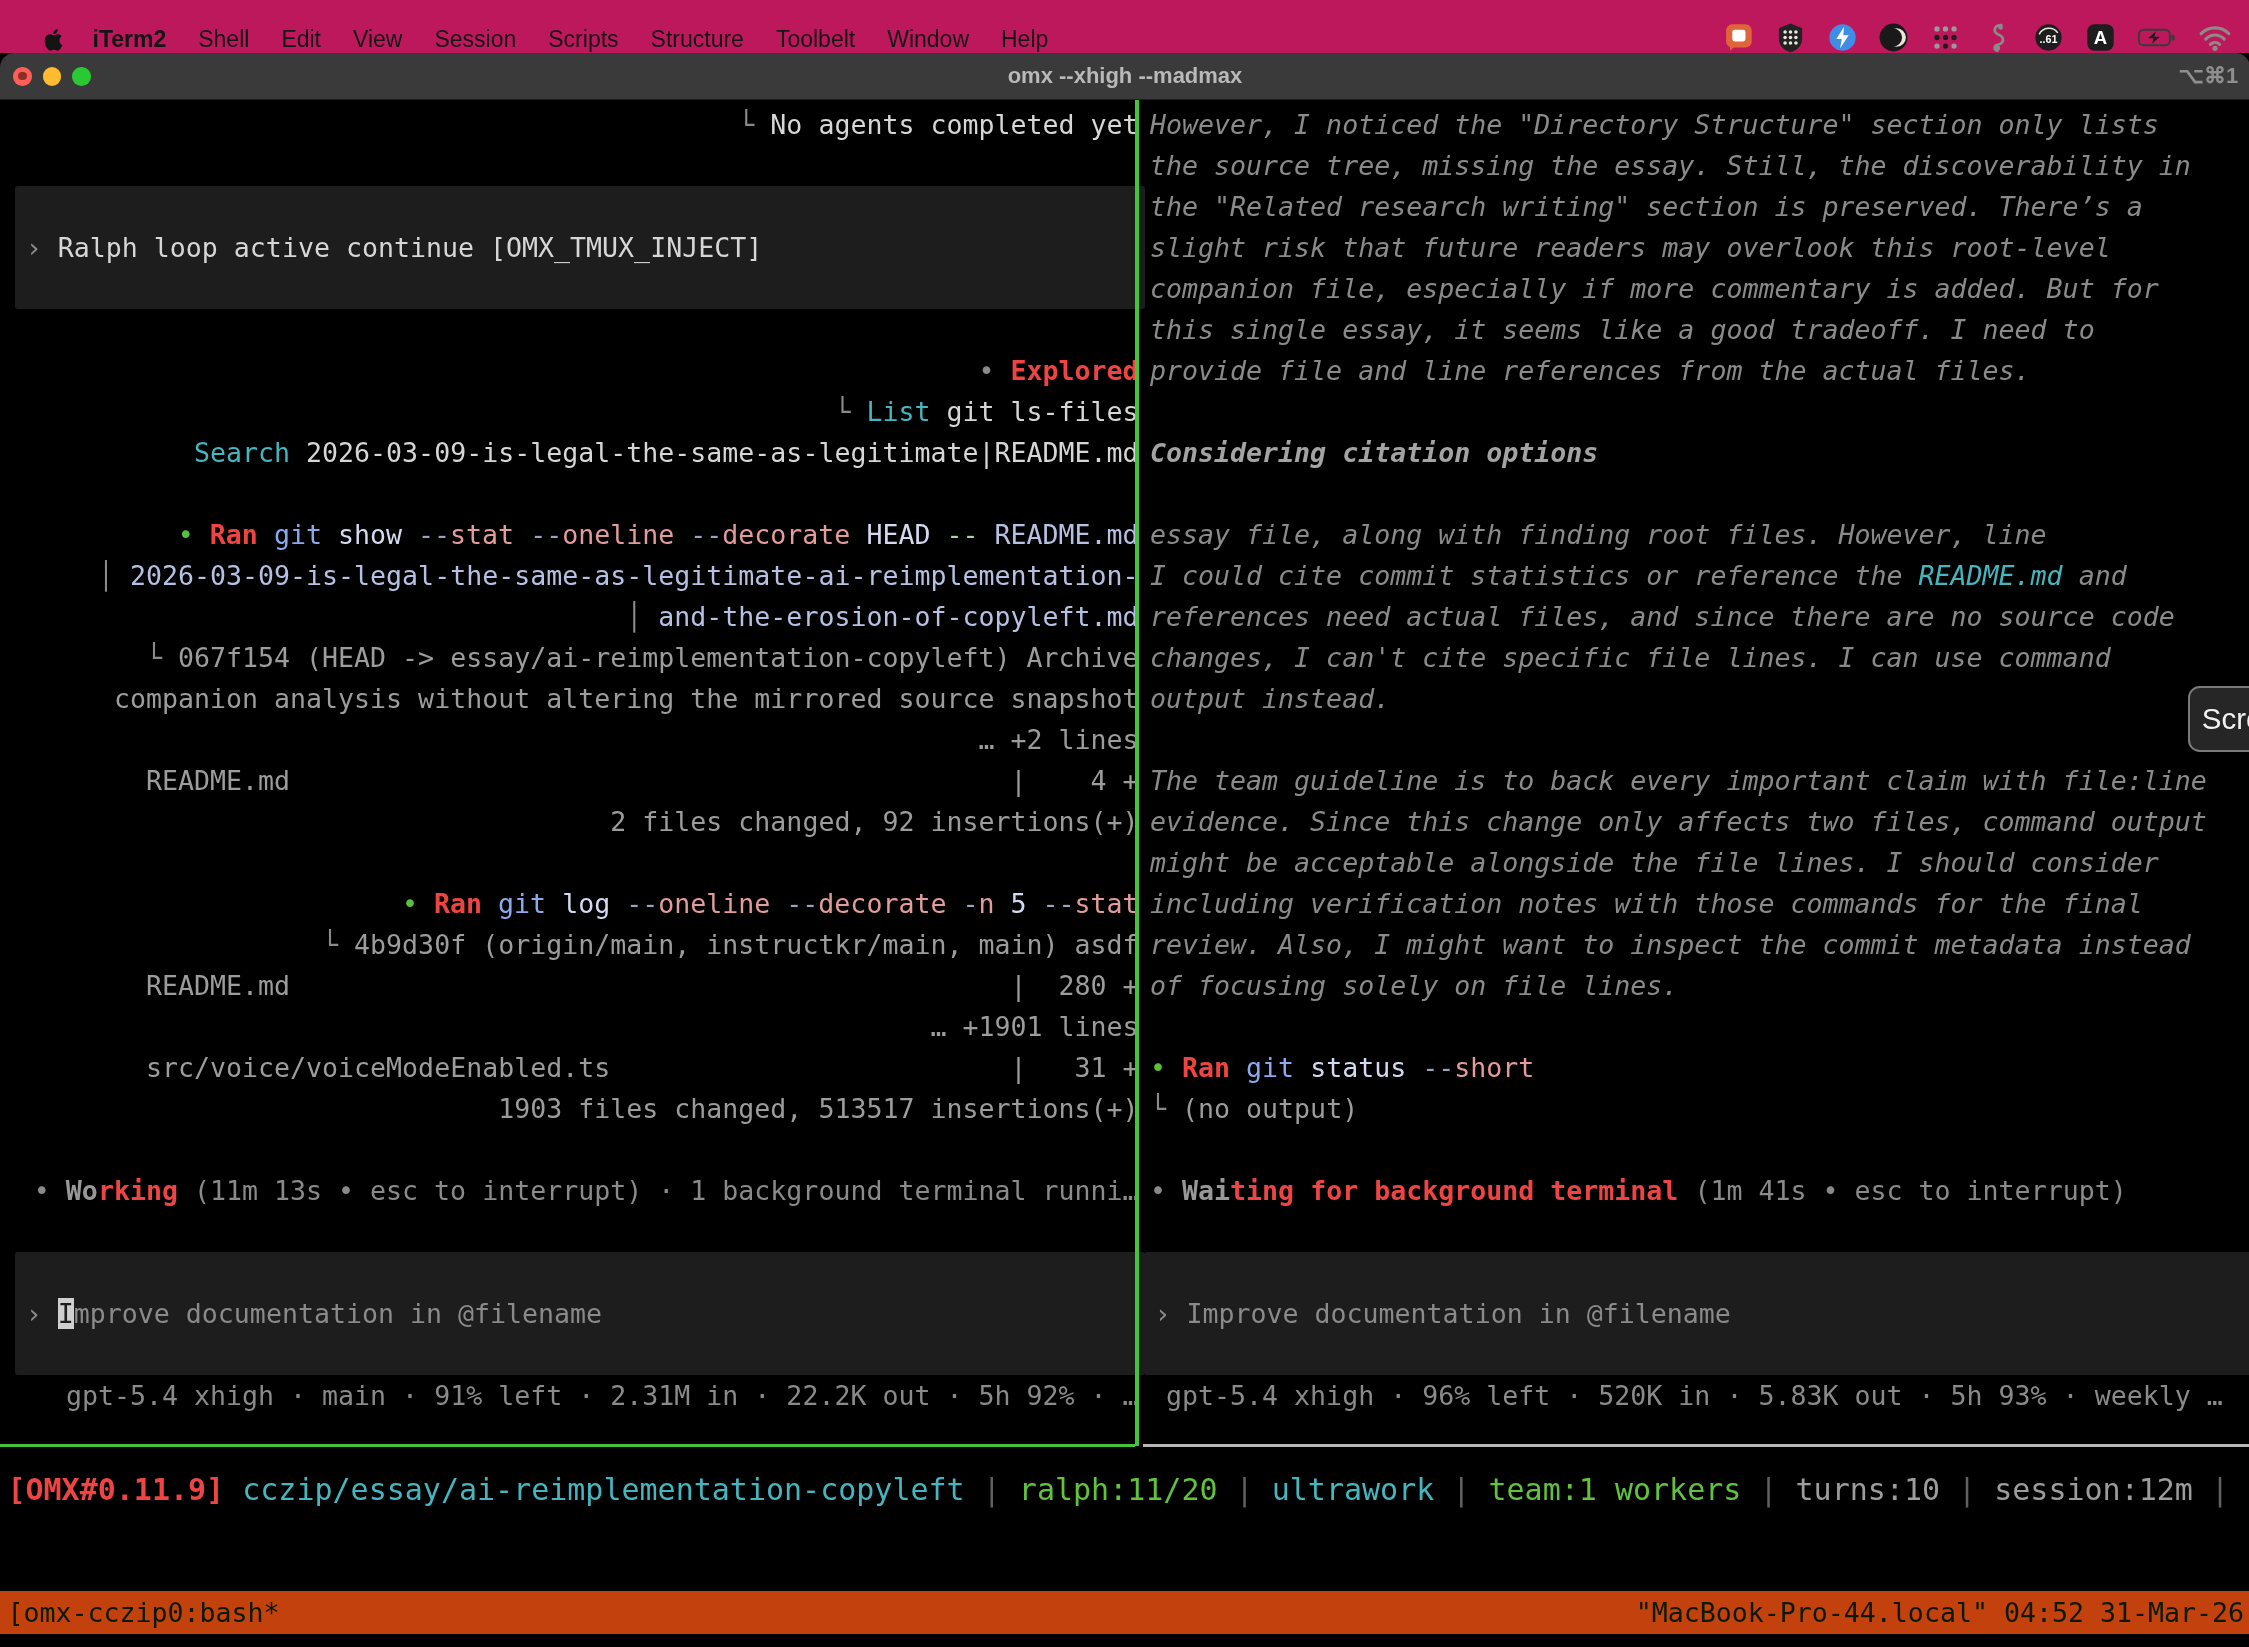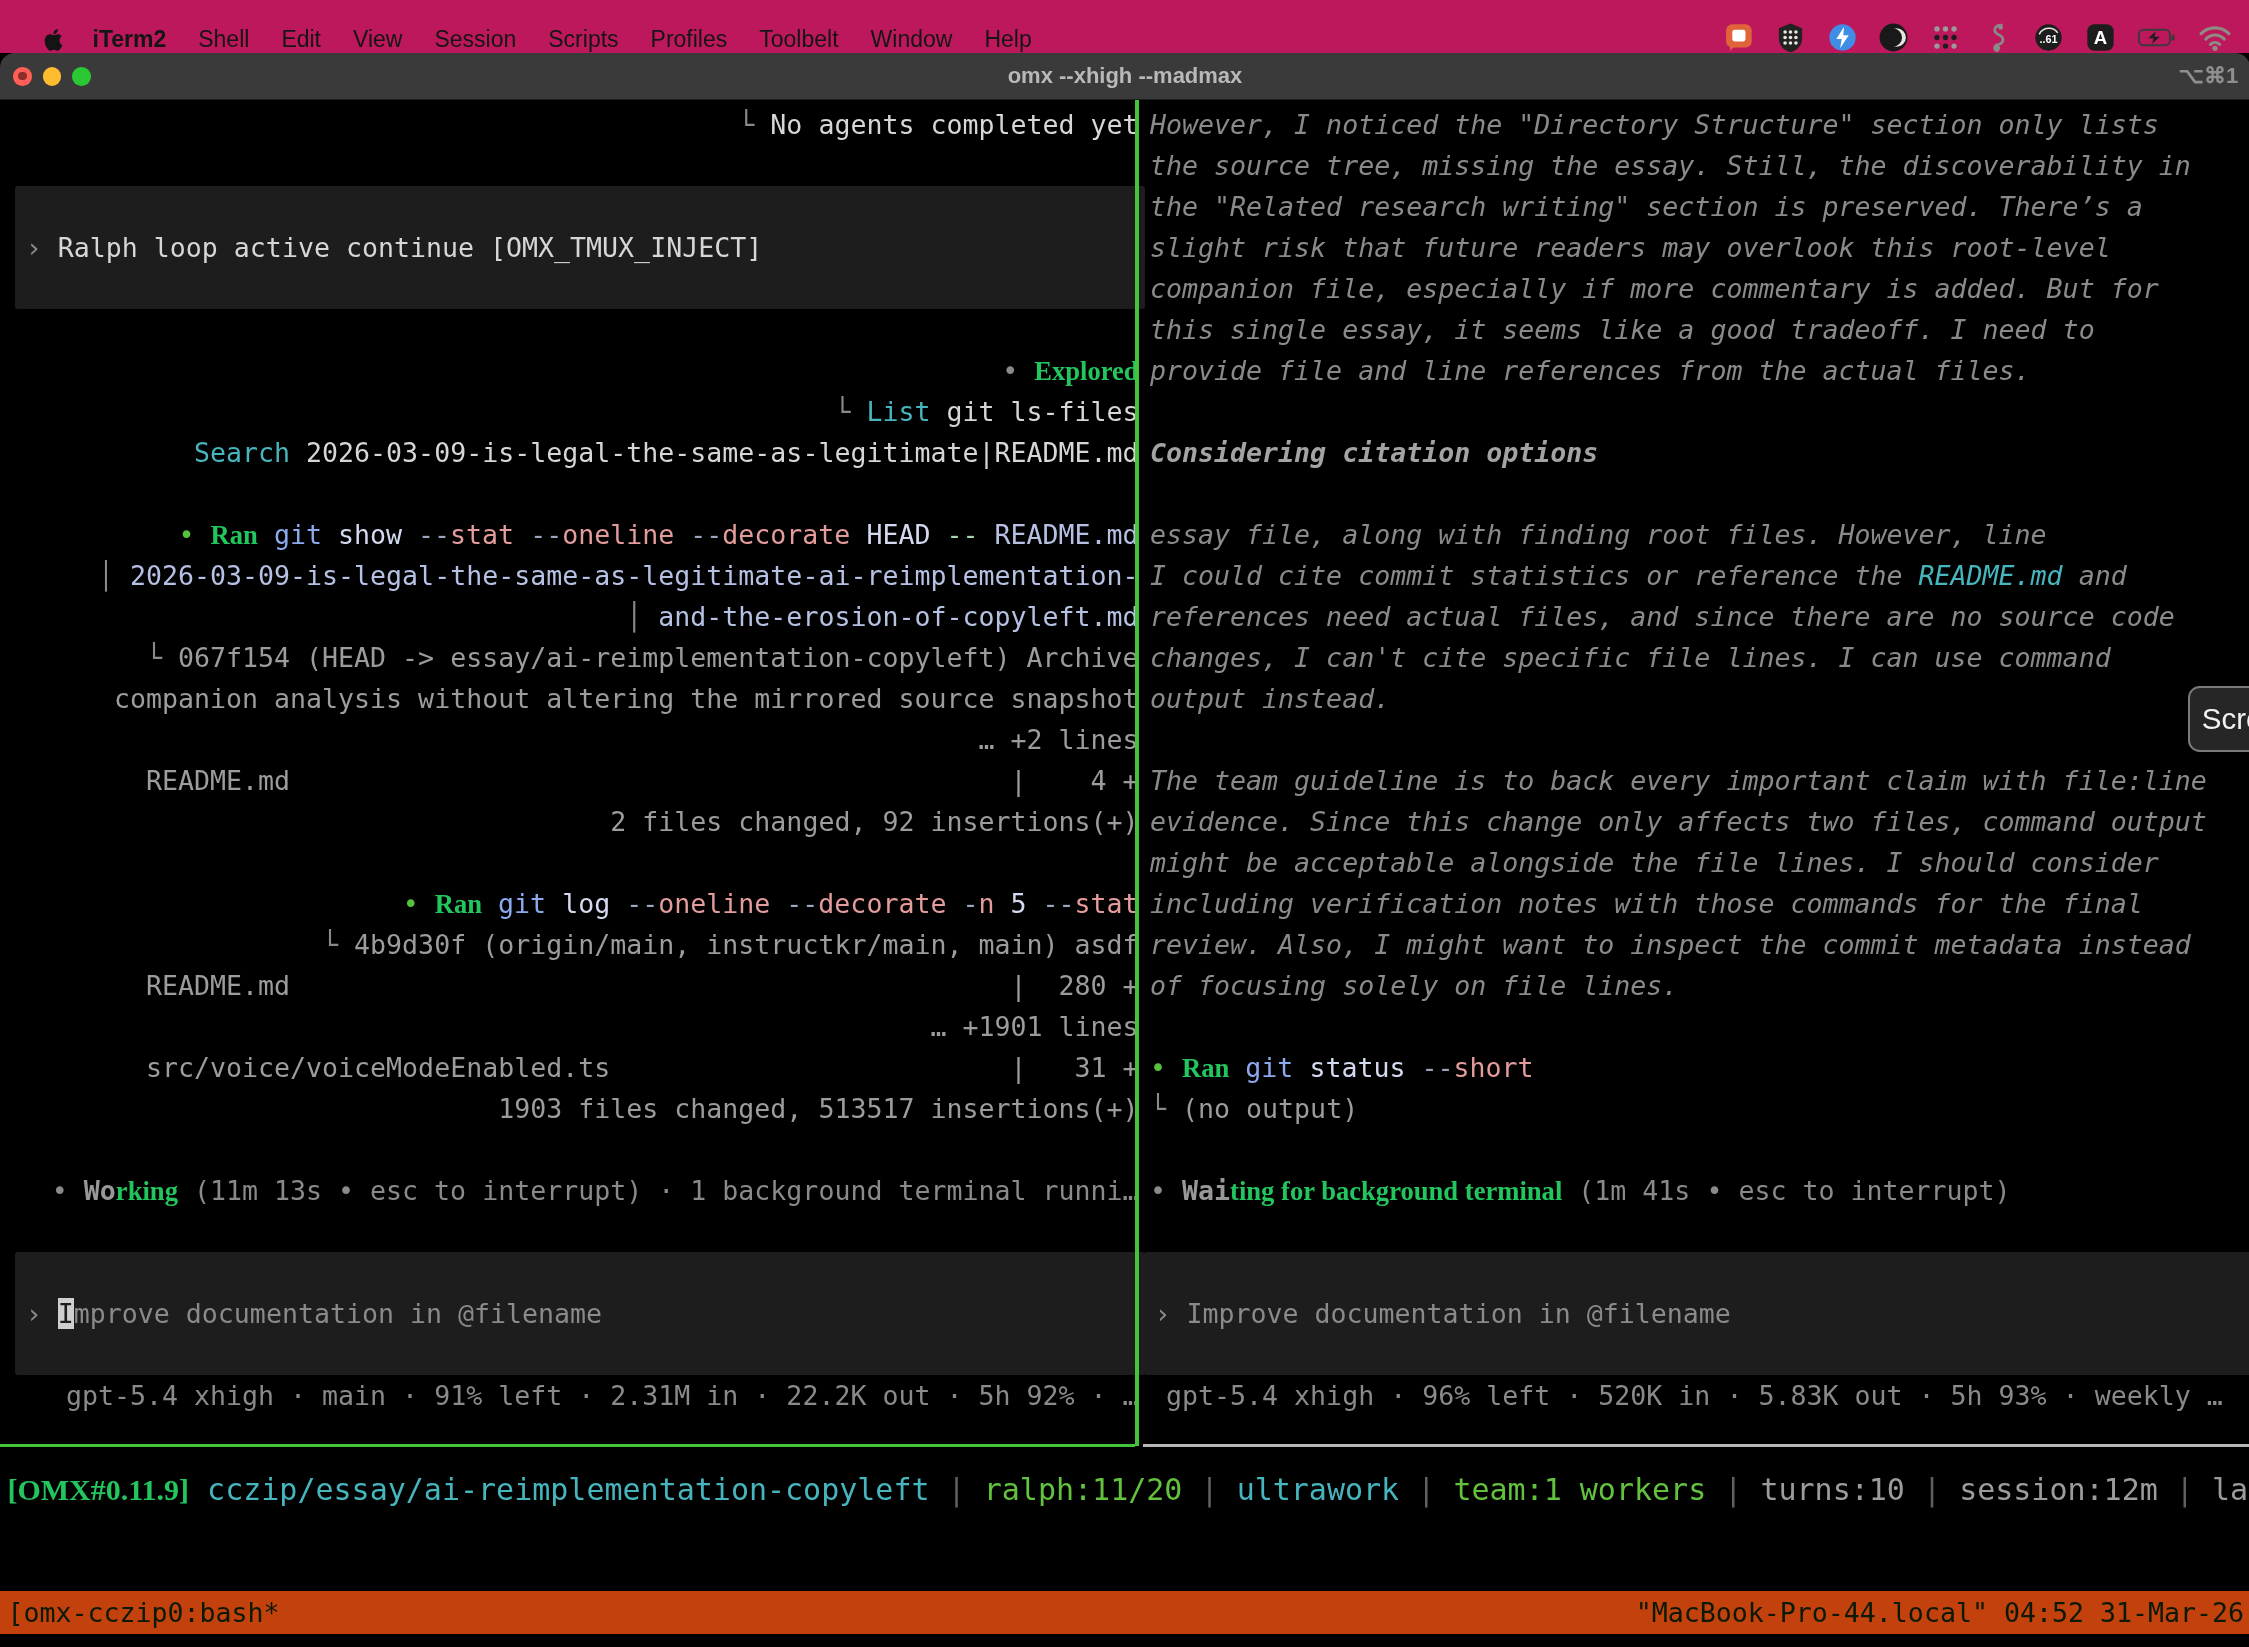--- a/index.html
+++ b/index.html
@@ -33,21 +33,21 @@
   #pane-left  { left:8px;     width:1135px; padding-left:13.3px; padding-right:4.4px;text-align:right; }
   #pane-right { left:1139px; width:1111px; padding-left:11px; padding-right:3px; }
   .v-divider { position:absolute; left:1135px; top:47px; width:3.7px; height:1346px; background:#43c43c; }
 
   .term-line { height:41px; line-height:41px; white-space:pre; overflow:hidden; }
   .input-box { height:123px; margin:0 -5.9px; background:#1d1d1d; border-radius:3px;
                display:flex; align-items:center; padding:0 10.3px; }
 
   
   .s-w   { color:#d6d6d6; }
-  .s-wb  { color:#22c55e; font-weight:bold;font-family:Liberation Serif, serif; }
+  .s-wb  { color:#ef4444; font-weight:bold; }
   .s-dim { color:#8a8a8a; }
   .s-dimb{ color:#989898; font-weight:bold; }
   .s-out { color:#9c9c9c; }
   .s-cy  { color:#46b5be; }
   .s-gn  { color:#63c23d; }
   .s-gb  { color:#56c13c; }
   .s-bl  { color:#8ca9ee; }
   .s-pw  { color:#d3daf0; }
   .s-fd  { color:#9aa4bd; }
   .s-fl  { color:#e39b9b; }
@@ -85,21 +85,21 @@
         <path fill="#141414" d="M27.5 21.2c0-3.6 2.9-5.3 3-5.4-1.6-2.4-4.2-2.7-5.1-2.7-2.2-.2-4.2 1.3-5.3 1.3-1.1 0-2.8-1.3-4.6-1.2-2.4 0-4.6 1.4-5.8 3.5-2.5 4.3-.6 10.7 1.8 14.2 1.2 1.7 2.6 3.6 4.4 3.5 1.8-.1 2.4-1.1 4.6-1.1 2.1 0 2.7 1.1 4.6 1.1 1.9 0 3.1-1.7 4.3-3.4 1.3-2 1.9-3.9 1.9-4-.1 0-3.7-1.4-3.8-5.8zM24 10.9c1-1.2 1.7-2.9 1.5-4.6-1.5.1-3.2 1-4.2 2.2-.9 1.1-1.7 2.8-1.5 4.5 1.6.1 3.2-.8 4.2-2.1z"></path>
       </svg>
   </span>
   <span class="menu-items">
       <span>iTerm2</span>
       <span>Shell</span>
       <span>Edit</span>
       <span>View</span>
       <span>Session</span>
       <span>Scripts</span>
-      <span>Profiles</span>
+      <span>Structure</span>
       <span>Toolbelt</span>
       <span>Window</span>
       <span>Help</span>
     </span>
 
   <span class="status-icons">
     <svg width="31" height="31" viewBox="0 0 40 40">
         <rect x="4" y="3" width="33" height="30" rx="8" fill="#e0643a"></rect>
         <path d="M9 28 L9 37 L18 29 Z" fill="#e0643a"></path>
         <rect x="12" y="10" width="17" height="15" rx="3" fill="#fff"></rect>

